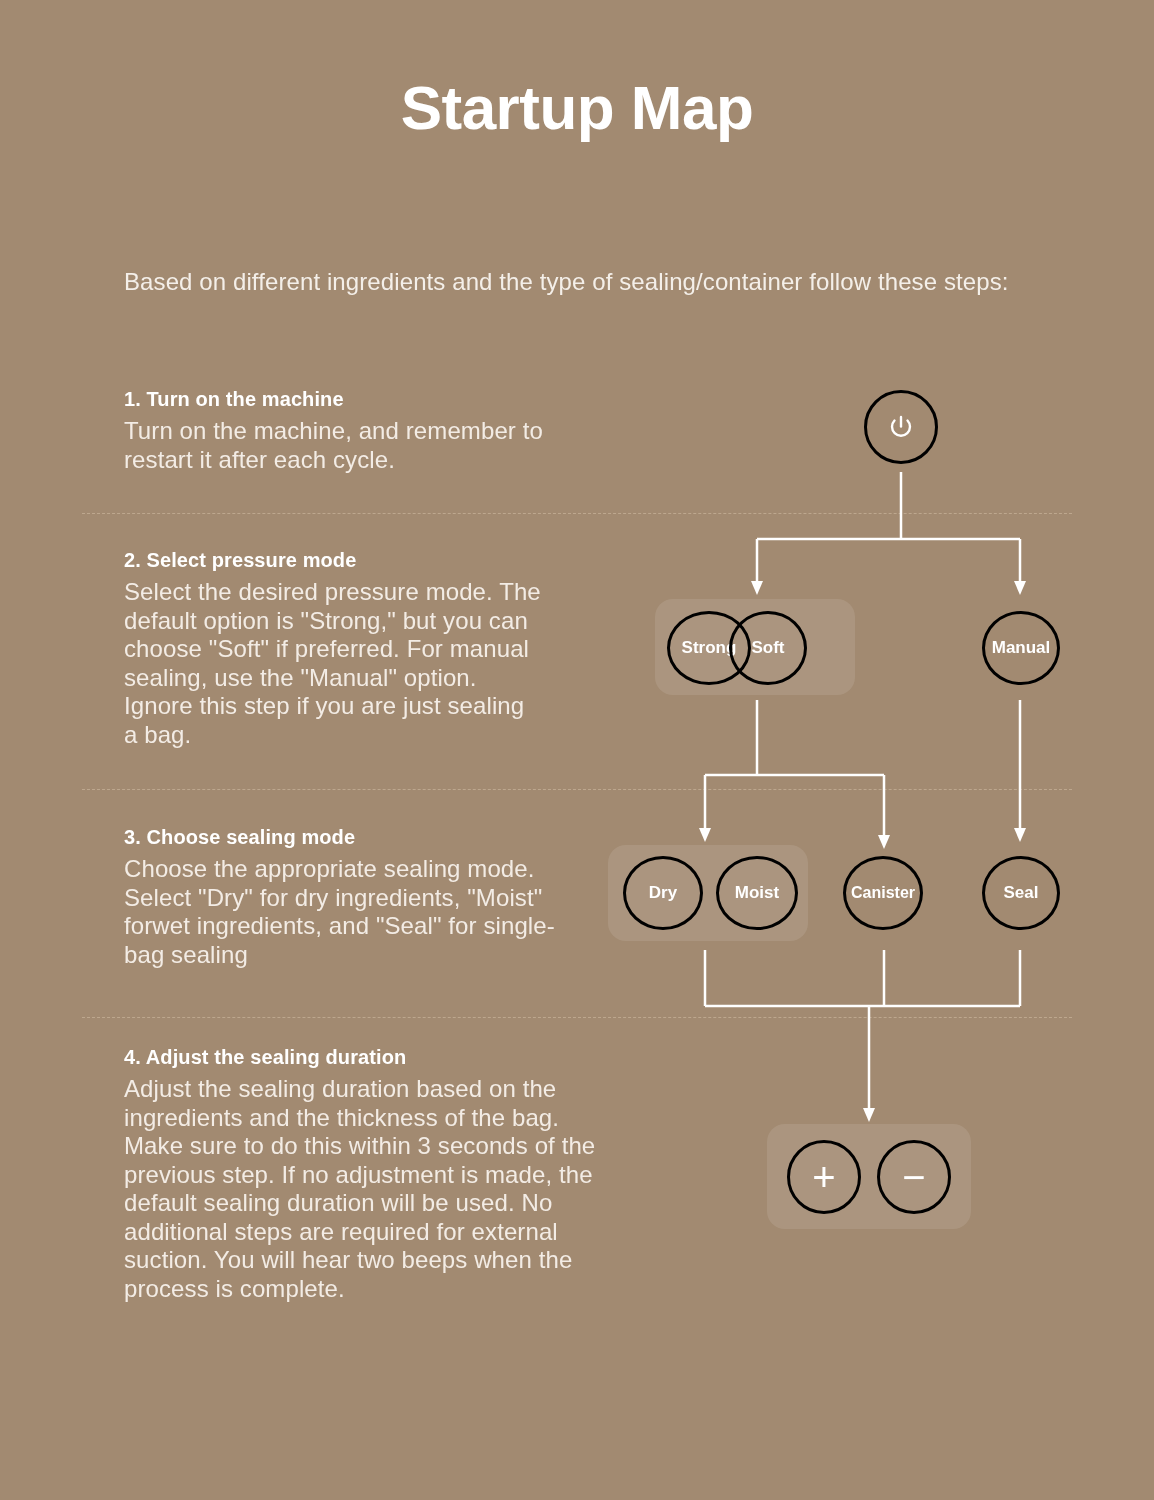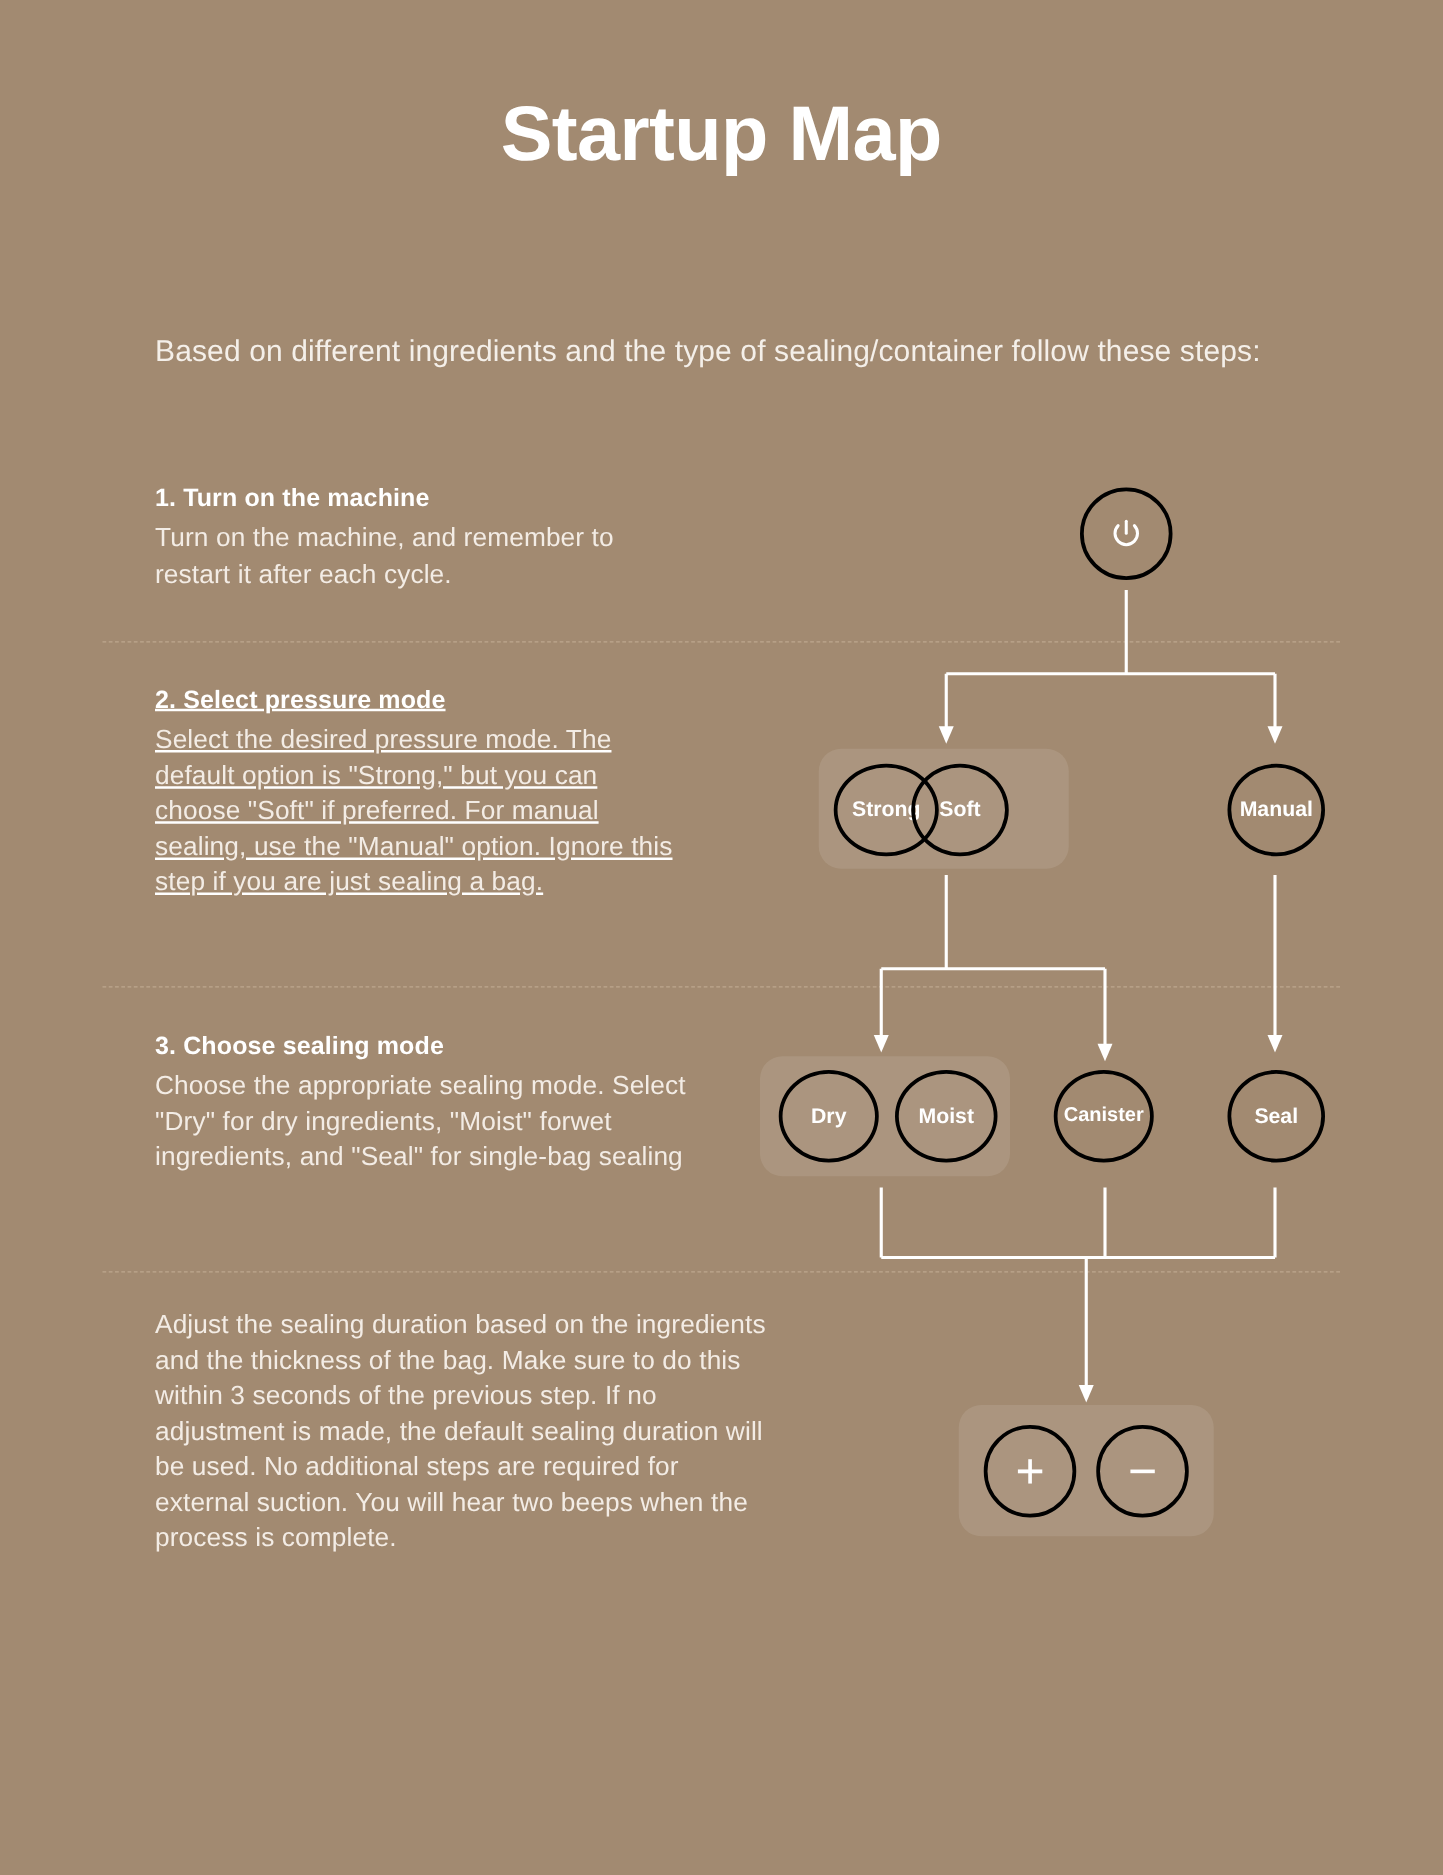--- a/index.html
+++ b/index.html
@@ -46,21 +46,21 @@
     width: 510px;
   }
   .step-title {
     font-size: 20px;
     font-weight: bold;
     color: #ffffff;
     margin: 0 0 6px 0;
     letter-spacing: 0.1px;
   }
   .step-body {
-    font-size: 21px;
+    font-size: 24px;
     line-height: 28.5px;
     color: #f3ece5;
     margin: 0;
     letter-spacing: 0.1px;
   }
   .divider {
     position: absolute;
     left: 82px;
     width: 990px;
     border-top: 1.5px dashed #bda78e;
@@ -106,31 +106,32 @@
 
   <div class="divider" style="top:513px;"></div>
   <div class="divider" style="top:789px;"></div>
   <div class="divider" style="top:1017px;"></div>
 
   <div class="step" style="top:388px; left:124px;">
     <p class="step-title">1. Turn on the machine</p>
     <p class="step-body" style="width:420px;">Turn on the machine, and remember to restart it after each cycle.</p>
   </div>
 
-  <div class="step" style="top:549px; left:124px;text-decoration:underline;">
+  <div class="step" style="top:549px; left:124px;">
     <p class="step-title">2. Select pressure mode</p>
     <p class="step-body" style="width:420px;">Select the desired pressure mode. The default option is "Strong," but you can choose "Soft" if preferred. For manual sealing, use the "Manual" option. Ignore this step if you are just sealing a bag.</p>
   </div>
 
   <div class="step" style="top:826px; left:124px;">
     <p class="step-title">3. Choose sealing mode</p>
     <p class="step-body" style="width:440px;">Choose the appropriate sealing mode. Select "Dry" for dry ingredients, "Moist" forwet ingredients, and "Seal" for single-bag sealing</p>
   </div>
 
   <div class="step" style="top:1046px; left:124px;">
+    <p class="step-title">4. Adjust the sealing duration</p>
     <p class="step-body" style="width:490px;">Adjust the sealing duration based on the ingredients and the thickness of the bag. Make sure to do this within 3 seconds of the previous step. If no adjustment is made, the default sealing duration will be used. No additional steps are required for external suction. You will hear two beeps when the process is complete.</p>
   </div>
 
   <svg class="diagram" viewBox="0 0 1154 1500">
     <g stroke="#ffffff" stroke-width="2.5" fill="none">
 
       <path d="M901,472 L901,539"></path>
       <path d="M757,539 L1020,539"></path>
       <path d="M757,539 L757,585"></path>
       <path d="M1020,539 L1020,585"></path>

